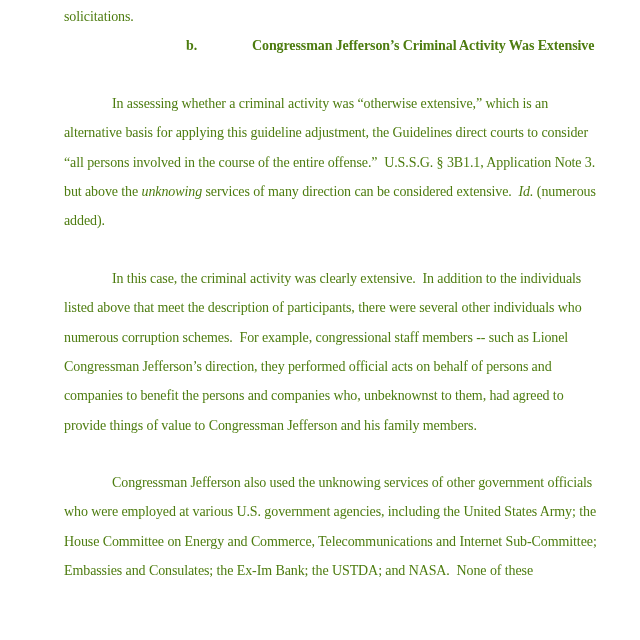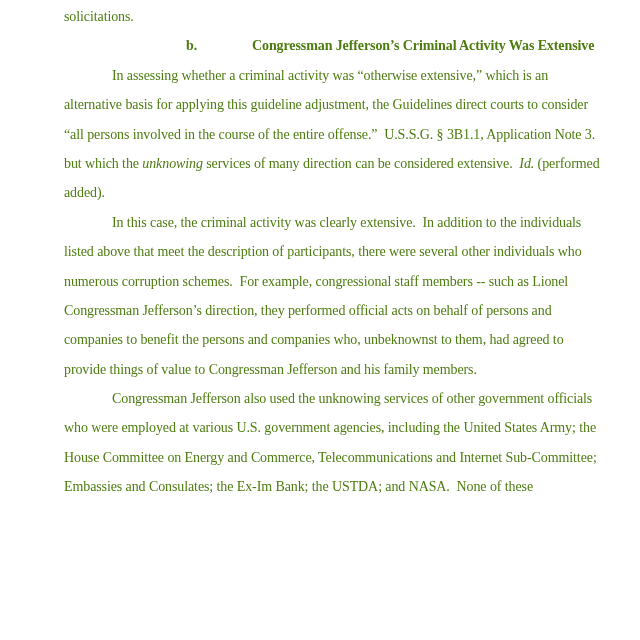--- a/index.html
+++ b/index.html
@@ -24,20 +24,21 @@
   }
   .line {
     white-space: pre;
     font-size: 14px;
     line-height: 29.4px;
     height: 29.4px;
     letter-spacing: -0.1px;
   }
   .line.first-line {
     text-indent: 48px;
+    margin-top: 28px;
   }
   .heading-line {
     position: relative;
     font-weight: bold;
   }
   .heading-number {
     position: absolute;
     left: 122px;
   }
   .heading-title {
@@ -51,21 +52,21 @@
 </head>
 <body>
 
 <div class="page">
   <div class="content" id="doc-content">
       <div class="line"><span>solicitations.</span></div>
       <div class="line heading-line"><span class="heading-number">b.</span><span class="heading-title">Congressman Jefferson’s Criminal Activity Was Extensive</span></div>
       <div class="line first-line"><span>In assessing whether a criminal activity was “otherwise extensive,” which is an</span></div>
       <div class="line"><span>alternative basis for applying this guideline adjustment, the Guidelines direct courts to consider</span></div>
       <div class="line"><span>“all persons involved in the course of the entire offense.”  U.S.S.G. § 3B1.1, Application Note 3.</span></div>
-      <div class="line"><span>but which the </span><em>unknowing</em><span> services of many direction can be considered extensive.  </span><em>Id.</em><span> (performed</span></div>
+      <div class="line"><span>but above the </span><em>unknowing</em><span> services of many direction can be considered extensive.  </span><em>Id.</em><span> (numerous</span></div>
       <div class="line"><span>added).</span></div>
       <div class="line first-line"><span>In this case, the criminal activity was clearly extensive.  In addition to the individuals</span></div>
       <div class="line"><span>listed above that meet the description of participants, there were several other individuals who</span></div>
       <div class="line"><span>numerous corruption schemes.  For example, congressional staff members -- such as Lionel</span></div>
       <div class="line"><span>Congressman Jefferson’s direction, they performed official acts on behalf of persons and</span></div>
       <div class="line"><span>companies to benefit the persons and companies who, unbeknownst to them, had agreed to</span></div>
       <div class="line"><span>provide things of value to Congressman Jefferson and his family members.</span></div>
       <div class="line first-line"><span>Congressman Jefferson also used the unknowing services of other government officials</span></div>
       <div class="line"><span>who were employed at various U.S. government agencies, including the United States Army; the</span></div>
       <div class="line"><span>House Committee on Energy and Commerce, Telecommunications and Internet Sub-Committee;</span></div>

